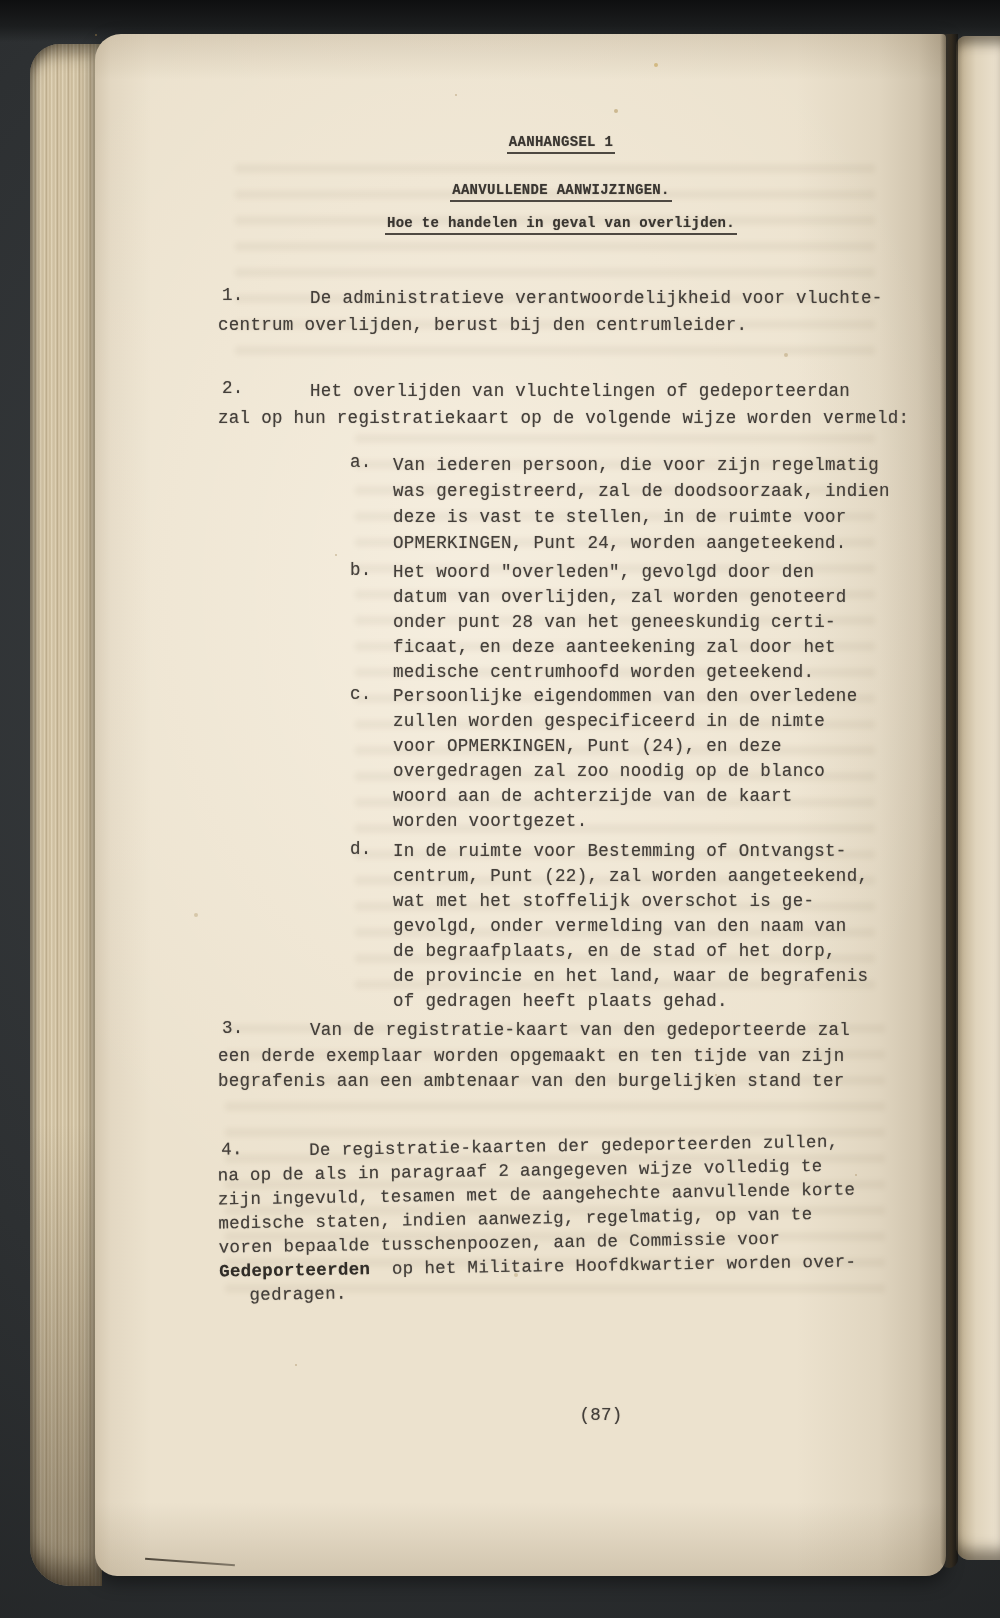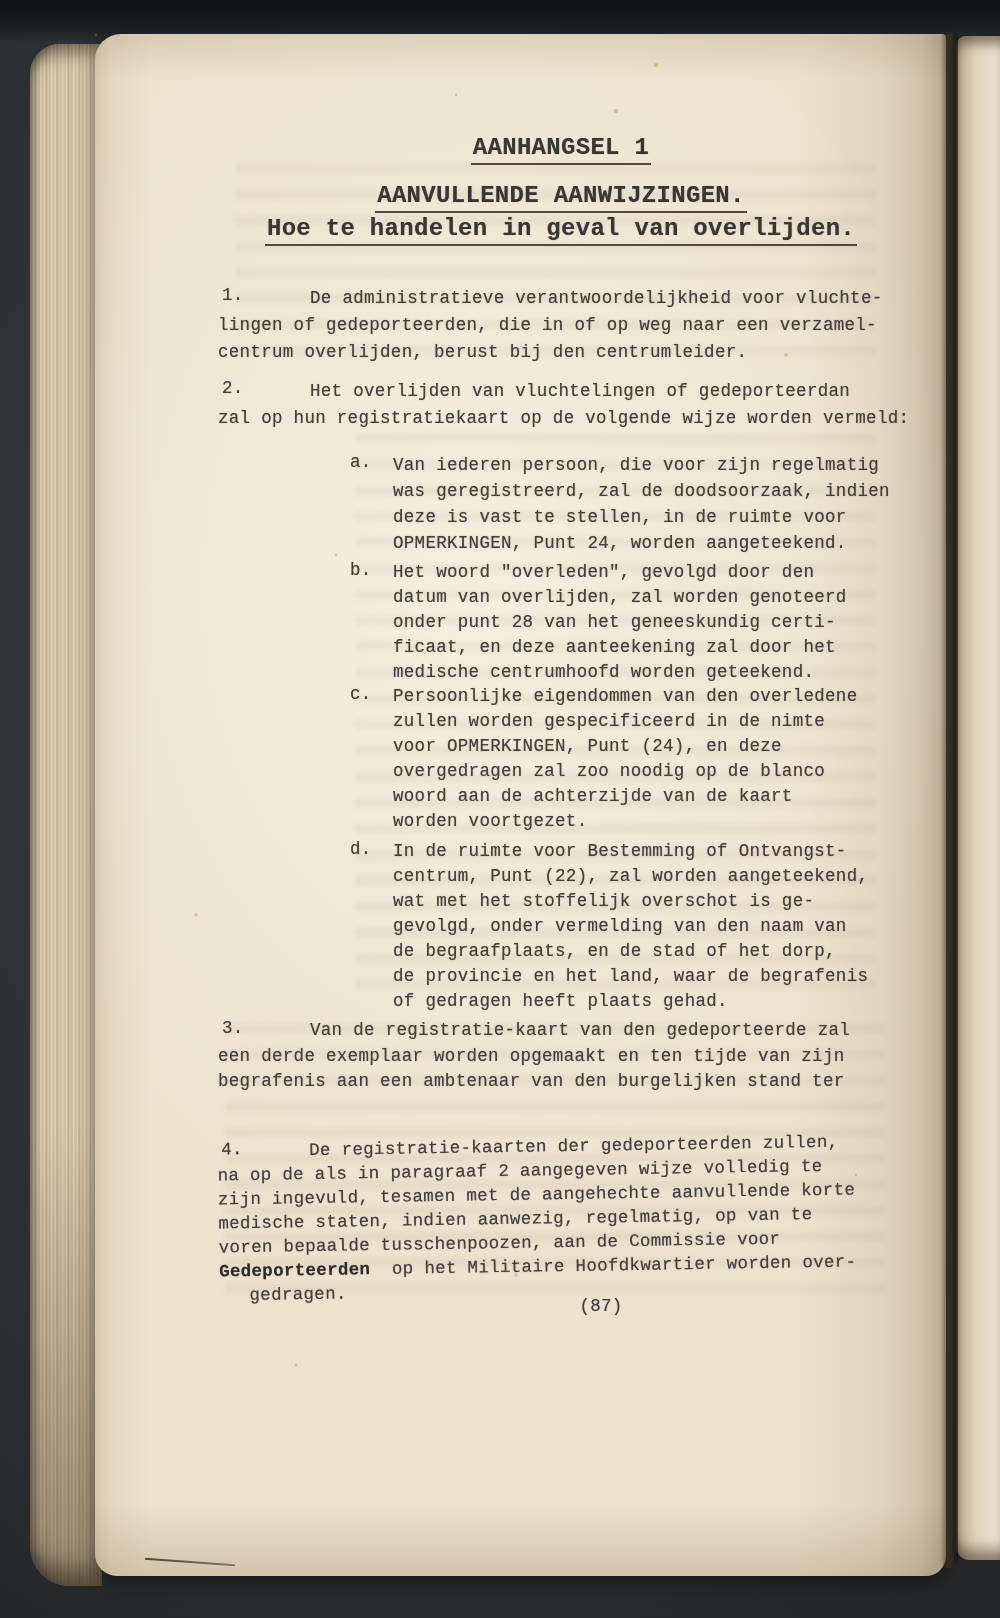--- a/index.html
+++ b/index.html
@@ -79,40 +79,40 @@
     position:absolute;left:50px;top:1527px;width:90px;height:2px;
     background:linear-gradient(90deg,rgba(62,55,44,.9),rgba(62,55,44,.55));
     transform:rotate(4deg);
   }
   
   .doc{
     position:absolute;left:121px;top:0;width:690px;height:100%;
     color:#443f3a;font-size:17.5px;letter-spacing:.3px;
     text-shadow:0 0 1px rgba(68,63,58,.55);
   }
-  .h{position:absolute;left:0;width:100%;text-align:center;font-weight:bold;color:#3a3631;font-size:24px;}
+  .h{position:absolute;left:0;width:100%;text-align:center;font-weight:bold;color:#3a3631;font-size:14px;}
   .h .u{display:inline-block;border-bottom:2.5px solid rgba(56,51,45,.88);padding:0 2px 2px 2px;}
   .hd1{top:100px;}
   .hd2{top:148px;}
   .hd3{top:181px;}
   .para{position:absolute;left:0;width:100%;}
   .pnum{position:absolute;left:6px;top:0;white-space:pre;}
   .pline{white-space:pre;padding-left:2px;}
   .pline.first{padding-left:94px;}
   .lh27 .pline{line-height:27px;}
   .lh255 .pline{line-height:25.5px;}
   .lh24 .pline{line-height:24px;}
   .item{position:absolute;left:0;width:100%;}
   .ilabel{position:absolute;left:134px;top:0;white-space:pre;}
   .iline{white-space:pre;line-height:26px;padding-left:177px;}
   .lh25 .iline{line-height:25px;}
   .skew{transform:rotate(-0.9deg);transform-origin:88% 40%;}
   .bold-run{font-weight:bold;color:#302c27;}
   .indent30{padding-left:32px;}
-  .pagenum{position:absolute;top:1262px;left:0;width:100%;text-align:center;}
+  .pagenum{position:absolute;top:1371px;left:0;width:100%;text-align:center;}
   .pagenum span{display:inline-block;transform:translateX(40px);}
 </style>
 </head>
 <body>
 
 <div class="scene">
   <div class="top-band"></div>
   <div class="page-stack"></div>
   <div class="right-page"></div>
 
@@ -130,21 +130,20 @@
       <div class="h hd2">
         <span class="u">AANVULLENDE AANWIJZINGEN.</span>
       </div>
       <div class="h hd3">
         <span class="u">Hoe te handelen in geval van overlijden.</span>
       </div>
 
       <div class="para lh27" style="top:251px">
         <span class="pnum">1.</span>
         <div class="pline first">De administratieve verantwoordelijkheid voor vluchte-</div>
-        <div class="pline">lingen of gedeporteerden, die in of op weg naar een verzamel-</div>
         <div class="pline">centrum overlijden, berust bij den centrumleider.</div>
       </div>
 
       <div class="para lh27" style="top:344px">
         <span class="pnum">2.</span>
         <div class="pline first">Het overlijden van vluchtelingen of gedeporteerdan</div>
         <div class="pline">zal op hun registratiekaart op de volgende wijze worden vermeld:</div>
       </div>
 
       <div class="item" style="top:418px">

